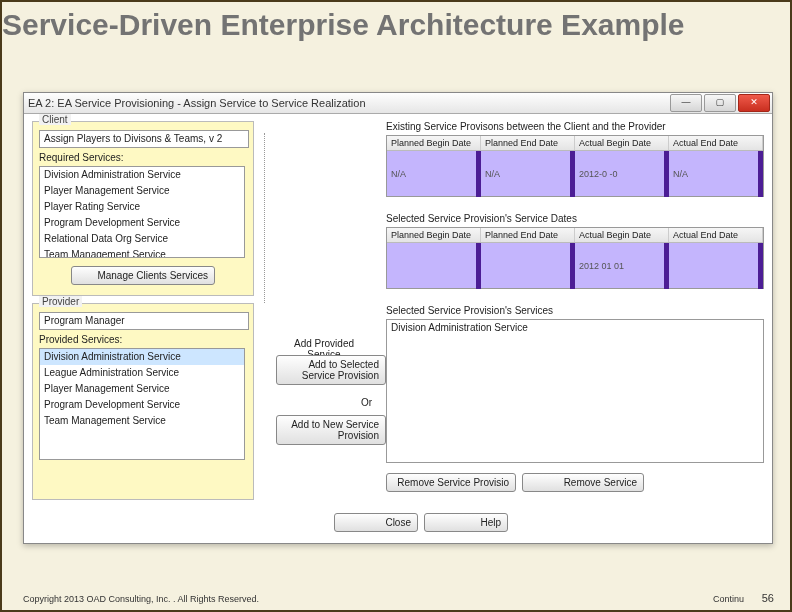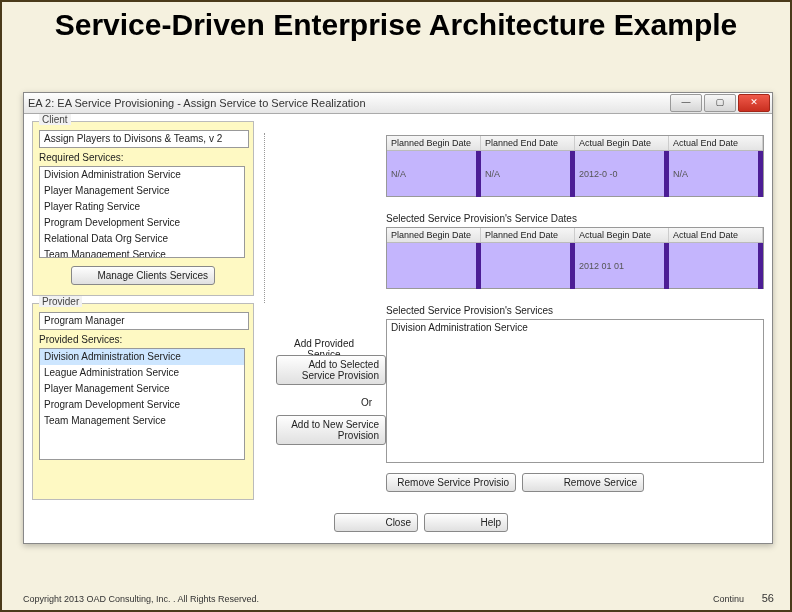--- a/index.html
+++ b/index.html
@@ -1,17 +1,17 @@
 <!DOCTYPE html>
 <html><head>
 <meta charset="utf-8">
 <style>
 html,body{margin:0;padding:0;width:792px;height:612px;background:#f5f1df;font-family:Arial,Helvetica,sans-serif;overflow:hidden}
 .slide{position:relative;width:792px;height:612px;border:2px solid #4a3a1a;box-sizing:border-box}
-.title{color:#000000;font-weight:bold;font-size:30px;text-align:center;line-height:1.1;margin:6px 0 2px}
+.title{color:#737373;font-weight:bold;font-size:30px;text-align:left;line-height:1.1;margin:6px 0 2px}
 .window{position:absolute;left:21px;top:90px;width:748px;height:450px;background:#fff;border:1px solid #888;box-shadow:0 2px 6px rgba(0,0,0,.25);font-size:10px;color:#222}
 .titlebar{height:20px;background:linear-gradient(#fefefe,#e6e6e6);border-bottom:1px solid #aaa;display:flex;align-items:center;padding:0 4px;position:relative}
 .titlebar .caption{font-size:11px;color:#333}
 .winbtns{position:absolute;right:2px;top:1px;display:flex;gap:2px}
 .winbtn{width:30px;height:16px;background:linear-gradient(#f7f7f7,#d6d6d6);border:1px solid #999;border-radius:2px;font-size:9px;line-height:14px;text-align:center;color:#333}
 .winbtn.close{background:linear-gradient(#ef5a4a,#c92f20);color:#fff;border-color:#a42618}
 .panel{position:absolute;border:1px solid #bbb;background:#fef9c3}
 .panel .hdr{position:absolute;top:-8px;left:6px;background:#f2f2f2;font-size:10px;padding:0 3px;color:#444}
 .listbox{background:#fff;border:1px solid #999;font-size:10px;line-height:14px;overflow:hidden}
 .listbox div{padding:1px 4px}
@@ -72,20 +72,21 @@
       </div>
     </div>
 
     <div class="vline" style="left:240px;top:40px;height:170px"></div>
 
     <div style="position:absolute;left:252px;top:245px;width:96px;text-align:center">Add Provided Service</div>
     <div class="btn" style="position:absolute;left:252px;top:262px;width:96px">Add to Selected Service Provision</div>
     <div style="position:absolute;left:252px;top:304px;width:96px;text-align:right">Or</div>
     <div class="btn" style="position:absolute;left:252px;top:322px;width:96px">Add to New Service Provision</div>
 
+    <div style="position:absolute;left:362px;top:28px;font-size:10px">Existing Service Provisons between the Client and the Provider</div>
     <div class="tbl" style="position:absolute;left:362px;top:42px;width:376px;height:60px">
       <div class="th">
         <div>Planned Begin Date</div>
         <div>Planned End Date</div>
         <div>Actual Begin Date</div>
         <div>Actual End Date</div>
       </div>
       <div class="tr">
         <div>N/A</div>
         <div>N/A</div>

